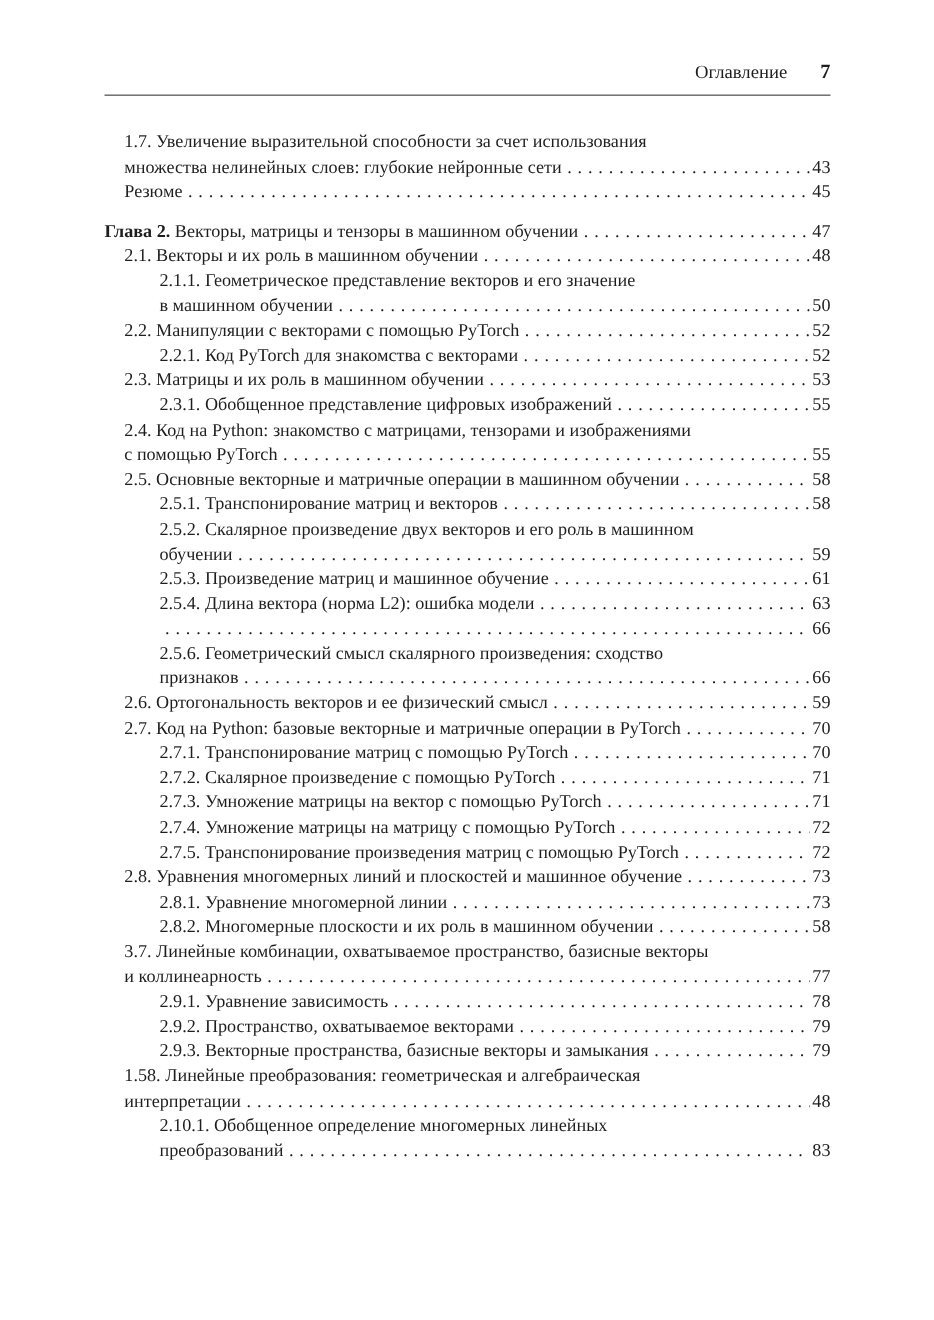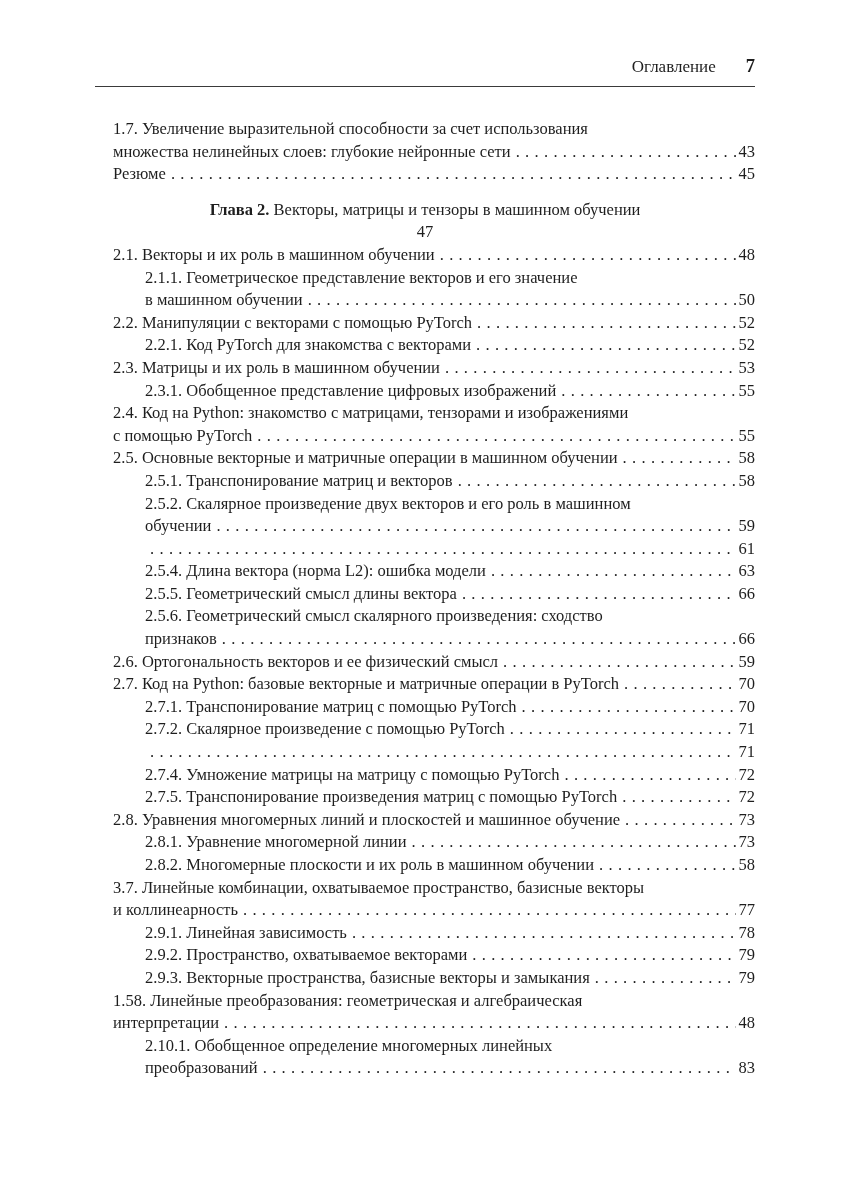--- a/index.html
+++ b/index.html
@@ -35,21 +35,21 @@
     font-size: 18.5px;
     font-weight: bold;
   }
   .toc {
     margin-top: 31px;
     font-size: 16.5px;
     line-height: 22.6px;
   }
   .entry { }
   .entry.level-0 { margin-top: 13px; }
-  .entry.level-0 .toc-line { padding-left: 0; flex-direction: column; }
+  .entry.level-0 .toc-line { padding-left: 0; }
   .entry.level-1 .toc-line { padding-left: 18px; }
   .entry.level-2 .toc-line { padding-left: 50px; }
   .toc-line {
     display: flex;
     align-items: center;
   }
   .toc-text {
     white-space: nowrap;
     flex: 0 0 auto;
   }
@@ -178,34 +178,34 @@
           <span class="toc-text">2.5.2. Скалярное произведение двух векторов и его роль в машинном</span>
         </div>
         <div class="toc-line">
           <span class="toc-text">обучении</span>
           <span class="leader">. . . . . . . . . . . . . . . . . . . . . . . . . . . . . . . . . . . . . . . . . . . . . . . . . . . . . . . . . . . . . . . . . . . . . . . . . . . . . . . . . . . . . . . . . . . . . . . . . . . . . . . . . . . . . . . . . . . . . . . . . . . . . . . . . . . . . . . . . . . . </span>
           <span class="page-num">59</span>
         </div>
       </div>
       <div class="entry level-2">
         <div class="toc-line">
+          <span class="toc-text">2.5.3. Произведение матриц и машинное обучение</span>
           <span class="leader">. . . . . . . . . . . . . . . . . . . . . . . . . . . . . . . . . . . . . . . . . . . . . . . . . . . . . . . . . . . . . . . . . . . . . . . . . . . . . . . . . . . . . . . . . . . . . . . . . . . . . . . . . . . . . . . . . . . . . . . . . . . . . . . . . . . . . . . . . . . . </span>
           <span class="page-num">61</span>
         </div>
       </div>
       <div class="entry level-2">
         <div class="toc-line">
           <span class="toc-text">2.5.4. Длина вектора (норма L2): ошибка модели</span>
           <span class="leader">. . . . . . . . . . . . . . . . . . . . . . . . . . . . . . . . . . . . . . . . . . . . . . . . . . . . . . . . . . . . . . . . . . . . . . . . . . . . . . . . . . . . . . . . . . . . . . . . . . . . . . . . . . . . . . . . . . . . . . . . . . . . . . . . . . . . . . . . . . . . </span>
           <span class="page-num">63</span>
         </div>
       </div>
       <div class="entry level-2">
         <div class="toc-line">
-          <span class="toc-text">2.5.5. Геометрический смысл длины вектора</span>
           <span class="leader">. . . . . . . . . . . . . . . . . . . . . . . . . . . . . . . . . . . . . . . . . . . . . . . . . . . . . . . . . . . . . . . . . . . . . . . . . . . . . . . . . . . . . . . . . . . . . . . . . . . . . . . . . . . . . . . . . . . . . . . . . . . . . . . . . . . . . . . . . . . . </span>
           <span class="page-num">66</span>
         </div>
       </div>
       <div class="entry level-2">
         <div class="toc-line">
           <span class="toc-text">2.5.6. Геометрический смысл скалярного произведения: сходство</span>
         </div>
         <div class="toc-line">
           <span class="toc-text">признаков</span>
@@ -236,20 +236,21 @@
       </div>
       <div class="entry level-2">
         <div class="toc-line">
           <span class="toc-text">2.7.2. Скалярное произведение с помощью PyTorch</span>
           <span class="leader">. . . . . . . . . . . . . . . . . . . . . . . . . . . . . . . . . . . . . . . . . . . . . . . . . . . . . . . . . . . . . . . . . . . . . . . . . . . . . . . . . . . . . . . . . . . . . . . . . . . . . . . . . . . . . . . . . . . . . . . . . . . . . . . . . . . . . . . . . . . . </span>
           <span class="page-num">71</span>
         </div>
       </div>
       <div class="entry level-2">
         <div class="toc-line">
+          <span class="toc-text">2.7.3. Умножение матрицы на вектор с помощью PyTorch</span>
           <span class="leader">. . . . . . . . . . . . . . . . . . . . . . . . . . . . . . . . . . . . . . . . . . . . . . . . . . . . . . . . . . . . . . . . . . . . . . . . . . . . . . . . . . . . . . . . . . . . . . . . . . . . . . . . . . . . . . . . . . . . . . . . . . . . . . . . . . . . . . . . . . . . </span>
           <span class="page-num">71</span>
         </div>
       </div>
       <div class="entry level-2">
         <div class="toc-line">
           <span class="toc-text">2.7.4. Умножение матрицы на матрицу с помощью PyTorch</span>
           <span class="leader">. . . . . . . . . . . . . . . . . . . . . . . . . . . . . . . . . . . . . . . . . . . . . . . . . . . . . . . . . . . . . . . . . . . . . . . . . . . . . . . . . . . . . . . . . . . . . . . . . . . . . . . . . . . . . . . . . . . . . . . . . . . . . . . . . . . . . . . . . . . . </span>
           <span class="page-num">72</span>
         </div>
@@ -287,21 +288,21 @@
           <span class="toc-text">3.7. Линейные комбинации, охватываемое пространство, базисные векторы</span>
         </div>
         <div class="toc-line">
           <span class="toc-text">и коллинеарность</span>
           <span class="leader">. . . . . . . . . . . . . . . . . . . . . . . . . . . . . . . . . . . . . . . . . . . . . . . . . . . . . . . . . . . . . . . . . . . . . . . . . . . . . . . . . . . . . . . . . . . . . . . . . . . . . . . . . . . . . . . . . . . . . . . . . . . . . . . . . . . . . . . . . . . . </span>
           <span class="page-num">77</span>
         </div>
       </div>
       <div class="entry level-2">
         <div class="toc-line">
-          <span class="toc-text">2.9.1. Линейная зависимость</span>
+          <span class="toc-text">2.9.1. Уравнение зависимость</span>
           <span class="leader">. . . . . . . . . . . . . . . . . . . . . . . . . . . . . . . . . . . . . . . . . . . . . . . . . . . . . . . . . . . . . . . . . . . . . . . . . . . . . . . . . . . . . . . . . . . . . . . . . . . . . . . . . . . . . . . . . . . . . . . . . . . . . . . . . . . . . . . . . . . . </span>
           <span class="page-num">78</span>
         </div>
       </div>
       <div class="entry level-2">
         <div class="toc-line">
           <span class="toc-text">2.9.2. Пространство, охватываемое векторами</span>
           <span class="leader">. . . . . . . . . . . . . . . . . . . . . . . . . . . . . . . . . . . . . . . . . . . . . . . . . . . . . . . . . . . . . . . . . . . . . . . . . . . . . . . . . . . . . . . . . . . . . . . . . . . . . . . . . . . . . . . . . . . . . . . . . . . . . . . . . . . . . . . . . . . . </span>
           <span class="page-num">79</span>
         </div>

